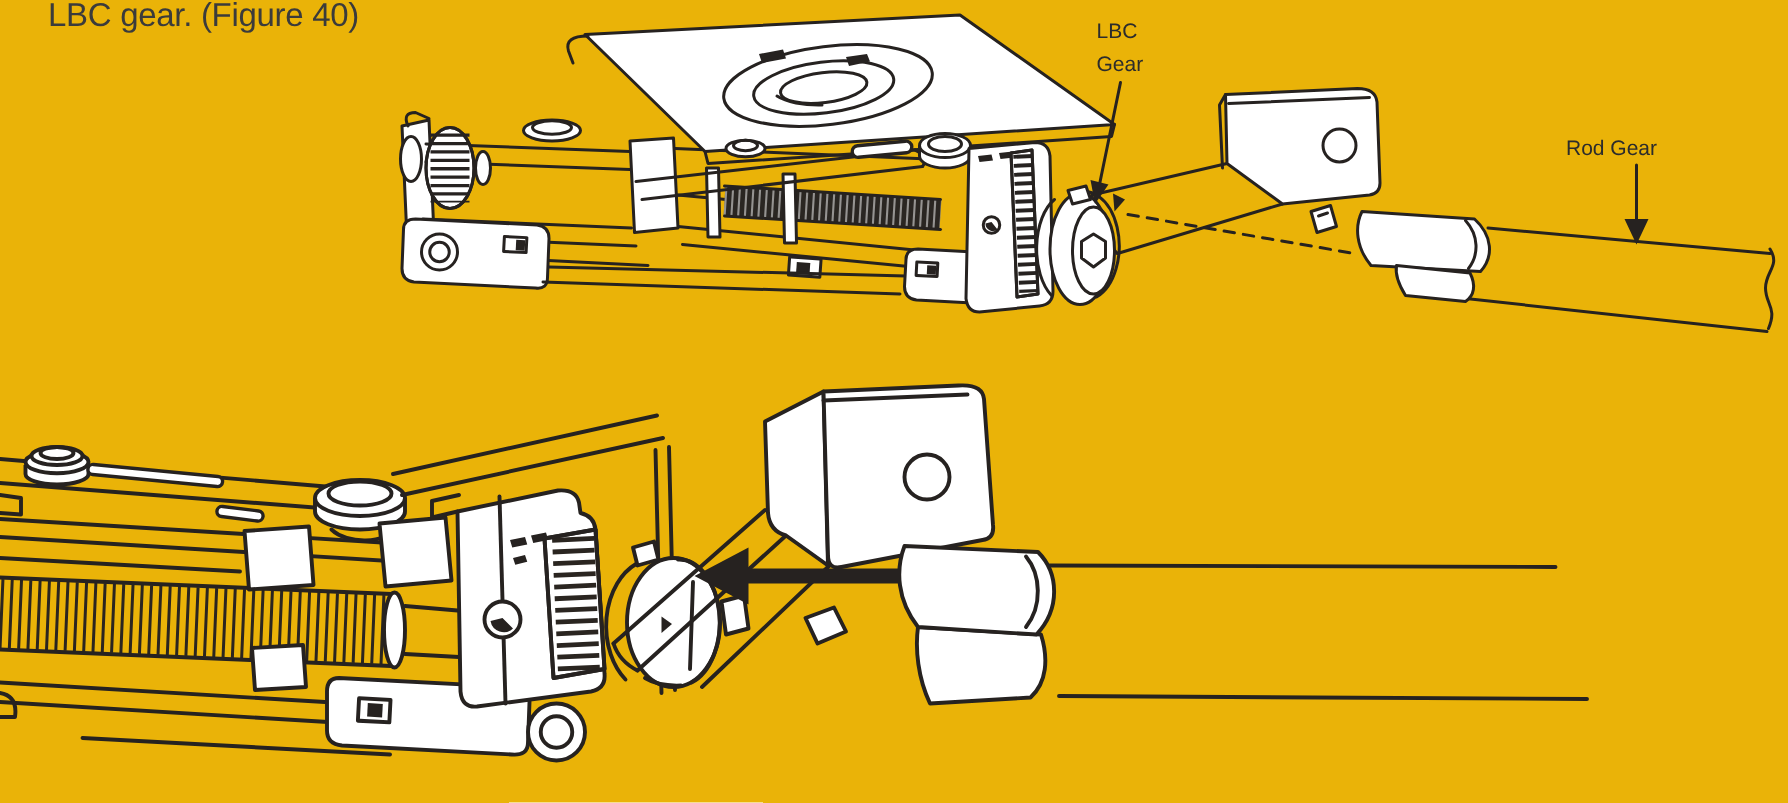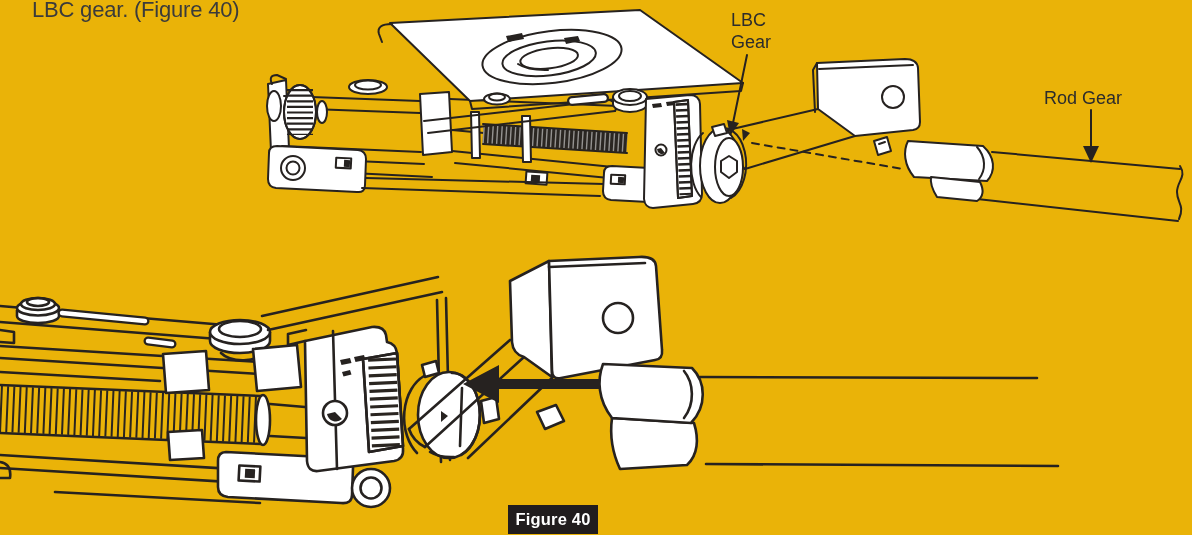--- a/index.html
+++ b/index.html
@@ -1,21 +1,21 @@
 <!DOCTYPE html>
 <html><head>
 <meta charset="utf-8">
 <style>
   html,body{margin:0;padding:0;background:#fff;}
   .page{position:relative;width:1192px;height:535px;background:#eab308;overflow:hidden;
         font-family:"Liberation Sans", sans-serif;}
   .intro{position:absolute;left:32px;top:-3px;font-size:22px;color:#3b3b3b;
          letter-spacing:-0.2px;white-space:nowrap;}
   .art{position:absolute;left:0;top:0;width:1192px;height:535px;}
-  .callout{position:absolute;font-size:18px;color:#2c2c2c;line-height:22px;
+  .callout{position:absolute;font-size:14px;color:#2c2c2c;line-height:22px;
            white-space:pre-line;}
   .callout.lbc{left:731px;top:9px;}
   .callout.rod{left:1044px;top:87px;white-space:nowrap;}
   .caption{position:absolute;left:508px;top:505px;width:90px;height:29px;
            background:#211d1e;color:#ffffff;font-weight:bold;font-size:16.5px;
            display:flex;align-items:center;justify-content:center;letter-spacing:.2px;}
   svg .ln{fill:none;stroke:#262220;stroke-width:2;stroke-linecap:round;stroke-linejoin:round;}
   svg .ln3{fill:none;stroke:#262220;stroke-width:2.6;stroke-linecap:round;stroke-linejoin:round;}
   svg .wh{fill:#ffffff;stroke:#262220;stroke-width:2;stroke-linejoin:round;}
   svg .wh3{fill:#ffffff;stroke:#262220;stroke-width:2.6;stroke-linejoin:round;}
@@ -264,15 +264,14 @@
       <g>
         <path class="ink" d="M463,384 L499,365 L499,379 L600,379 L600,389 L499,389 L499,403 Z"></path>
       </g>
     </g>
   </svg>
 
   <div class="callout lbc">LBC
 Gear</div>
   <div class="callout rod">Rod Gear</div>
 
-  <div class="caption">Figure 40</div>
 
 </div>
 
 </body></html>

